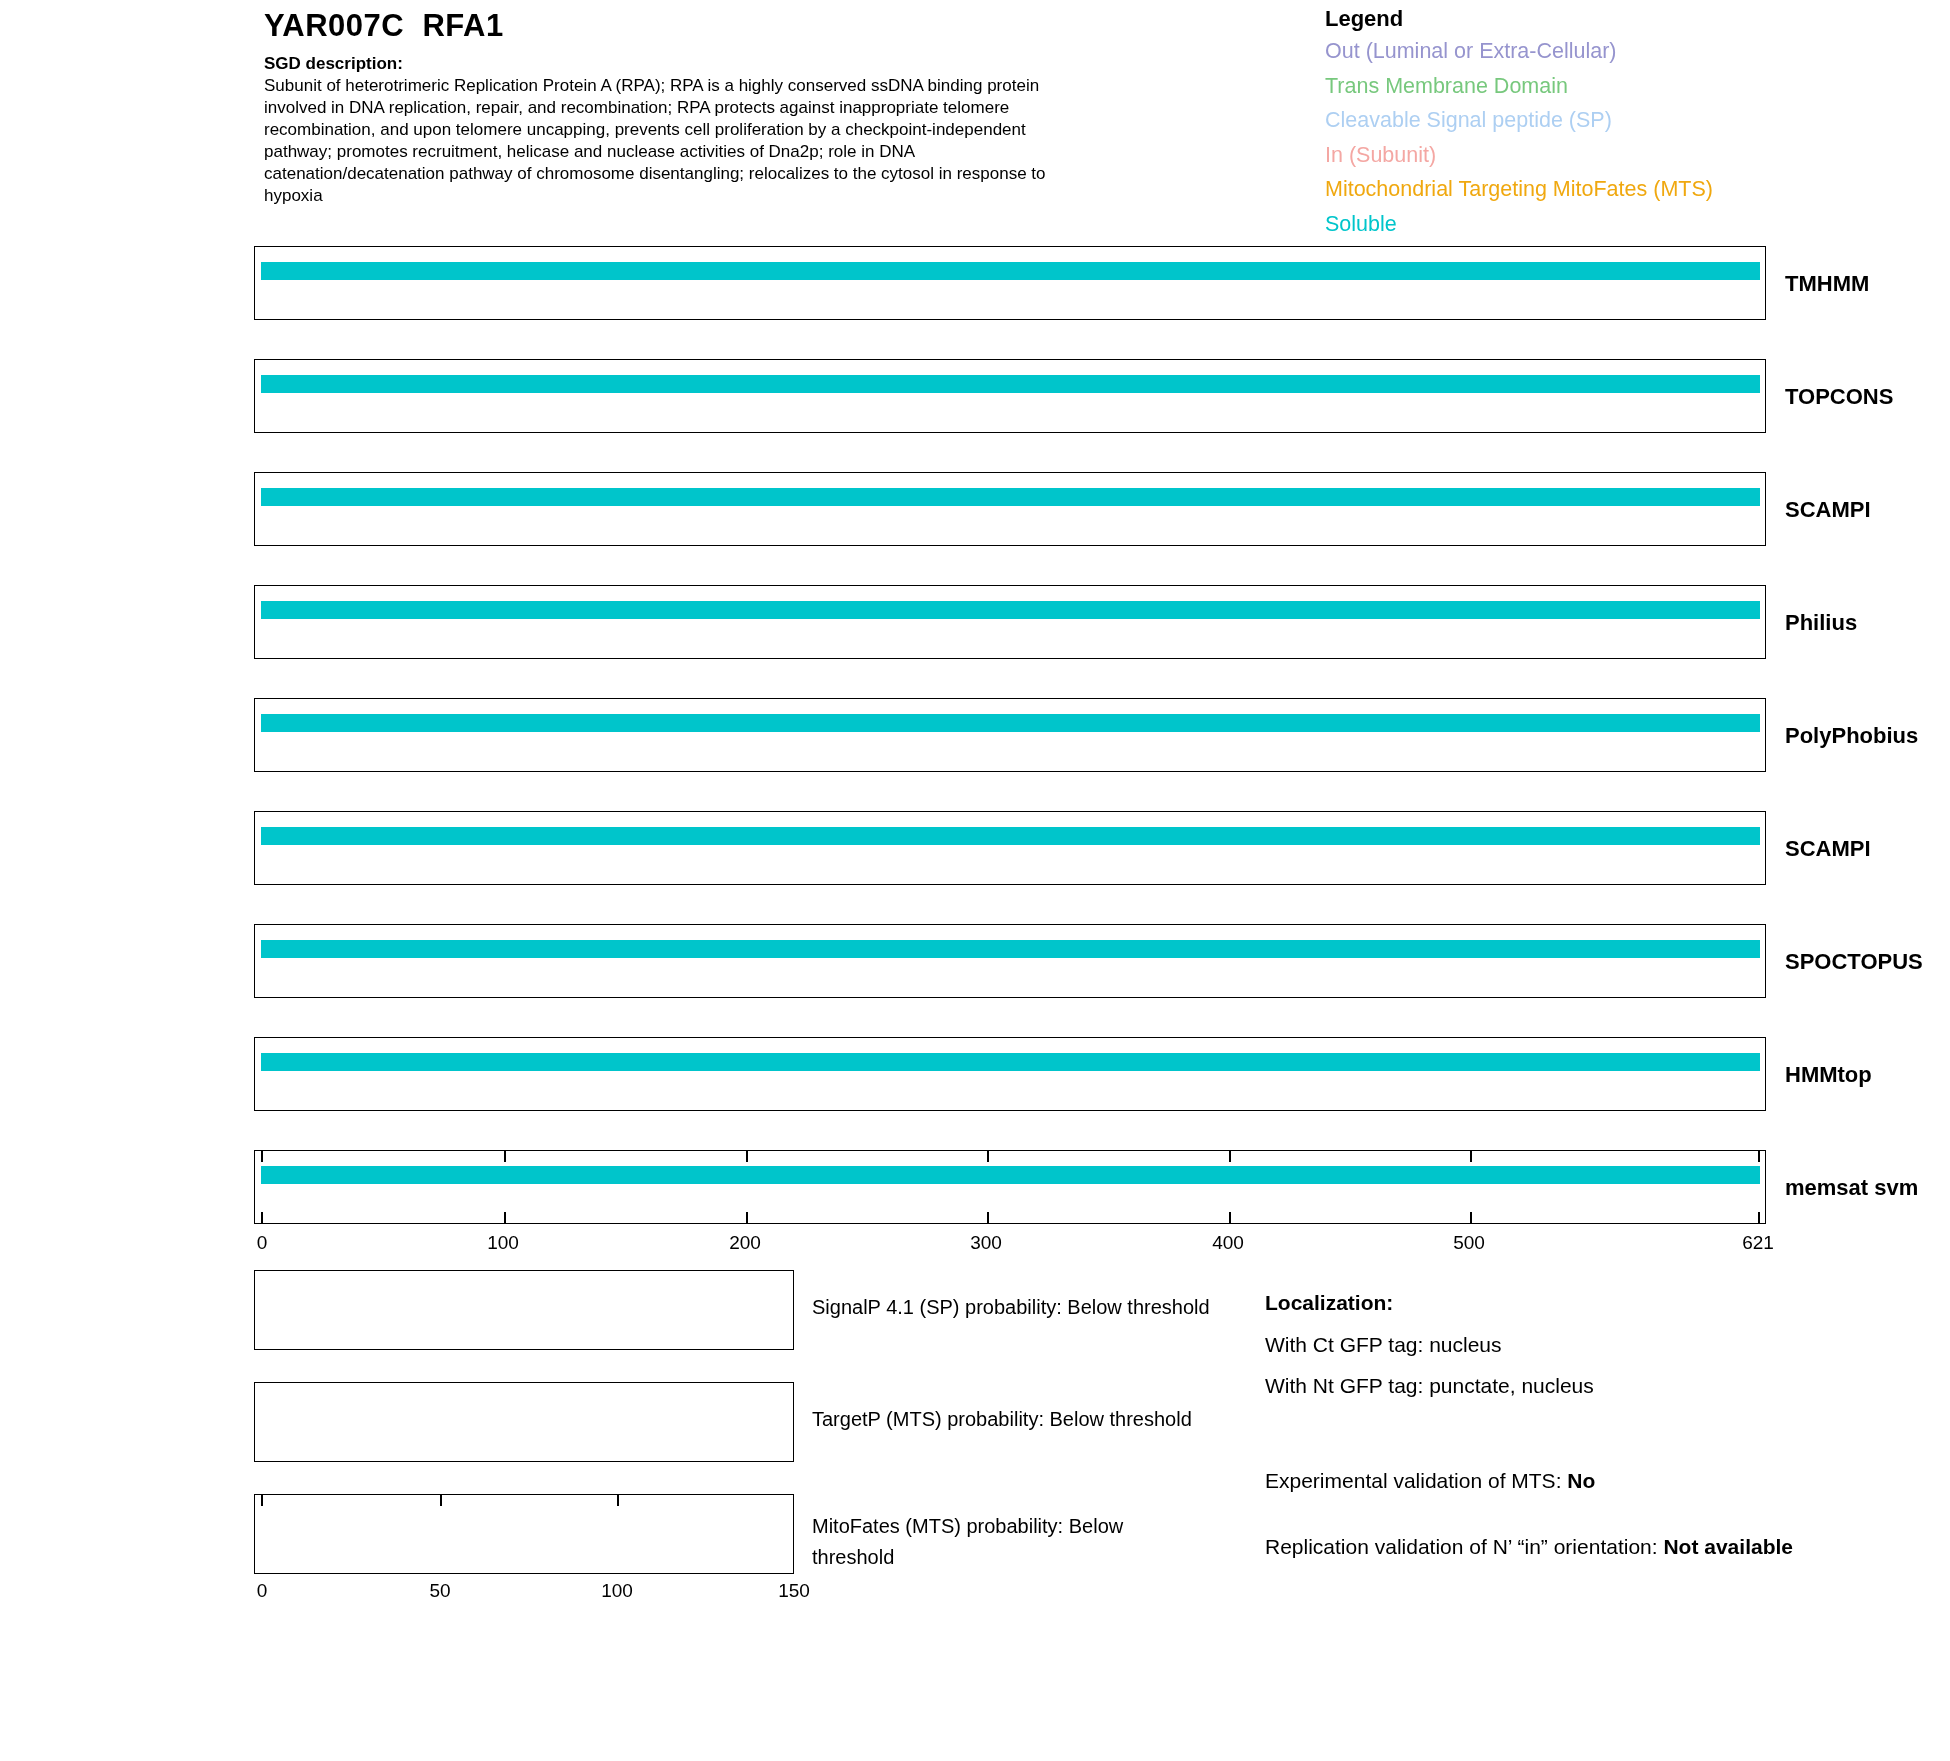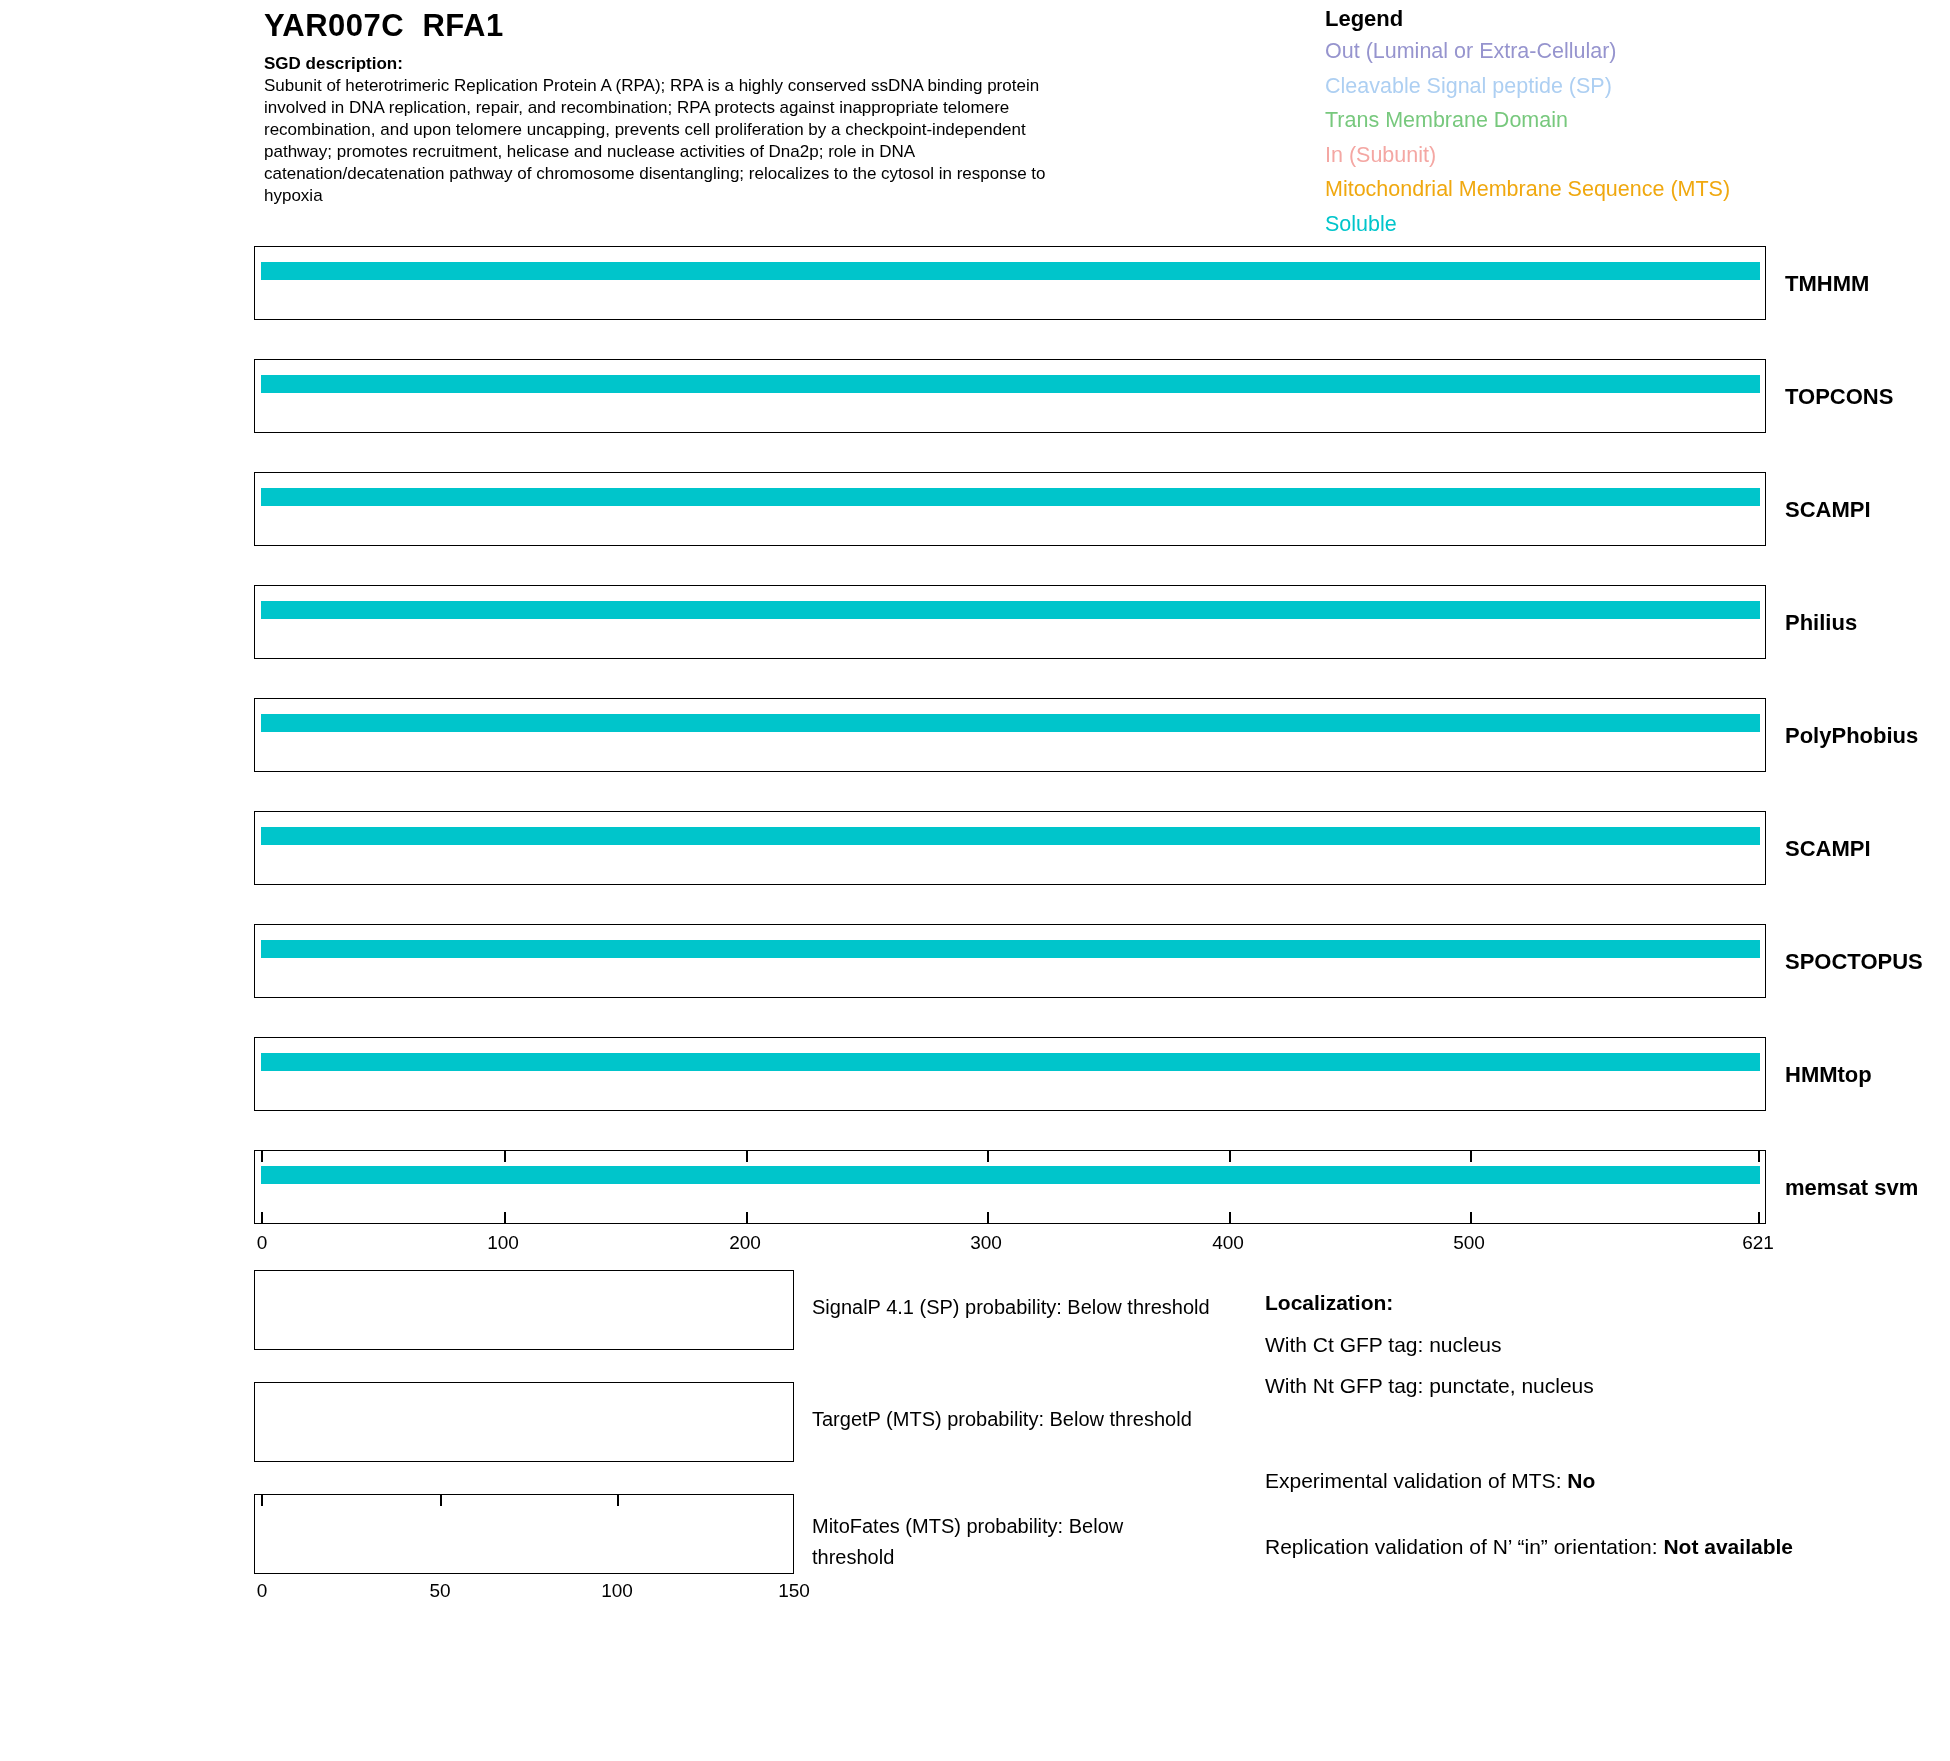--- a/index.html
+++ b/index.html
@@ -43,24 +43,24 @@
   <div class="sgd-text">Subunit of heterotrimeric Replication Protein A (RPA); RPA is a highly conserved ssDNA binding protein
 involved in DNA replication, repair, and recombination; RPA protects against inappropriate telomere
 recombination, and upon telomere uncapping, prevents cell proliferation by a checkpoint-independent
 pathway; promotes recruitment, helicase and nuclease activities of Dna2p; role in DNA
 catenation/decatenation pathway of chromosome disentangling; relocalizes to the cytosol in response to
 hypoxia</div>
 
   <div class="legend">
     <div class="legend-heading">Legend</div>
     <div class="legend-item" style="color: rgb(150, 148, 206);">Out (Luminal or Extra-Cellular)</div>
+    <div class="legend-item" style="color: rgb(119, 200, 125);">Trans Membrane Domain</div>
     <div class="legend-item" style="color: rgb(173, 207, 242);">Cleavable Signal peptide (SP)</div>
-    <div class="legend-item" style="color: rgb(119, 200, 125);">Trans Membrane Domain</div>
     <div class="legend-item" style="color: rgb(244, 167, 163);">In (Subunit)</div>
-    <div class="legend-item" style="color: rgb(240, 168, 15);">Mitochondrial Membrane Sequence (MTS)</div>
+    <div class="legend-item" style="color: rgb(240, 168, 15);">Mitochondrial Targeting MitoFates (MTS)</div>
     <div class="legend-item" style="color: rgb(0, 197, 203);">Soluble</div>
   </div>
 
   <div class="track-box" style="top:246px">
     <div class="track-bar" style="background: rgb(0, 197, 203);"></div>
   </div>
   <div class="track-label" style="top:271px">TMHMM</div>
 
   <div class="track-box" style="top:359px">
     <div class="track-bar" style="background: rgb(0, 197, 203);"></div>

